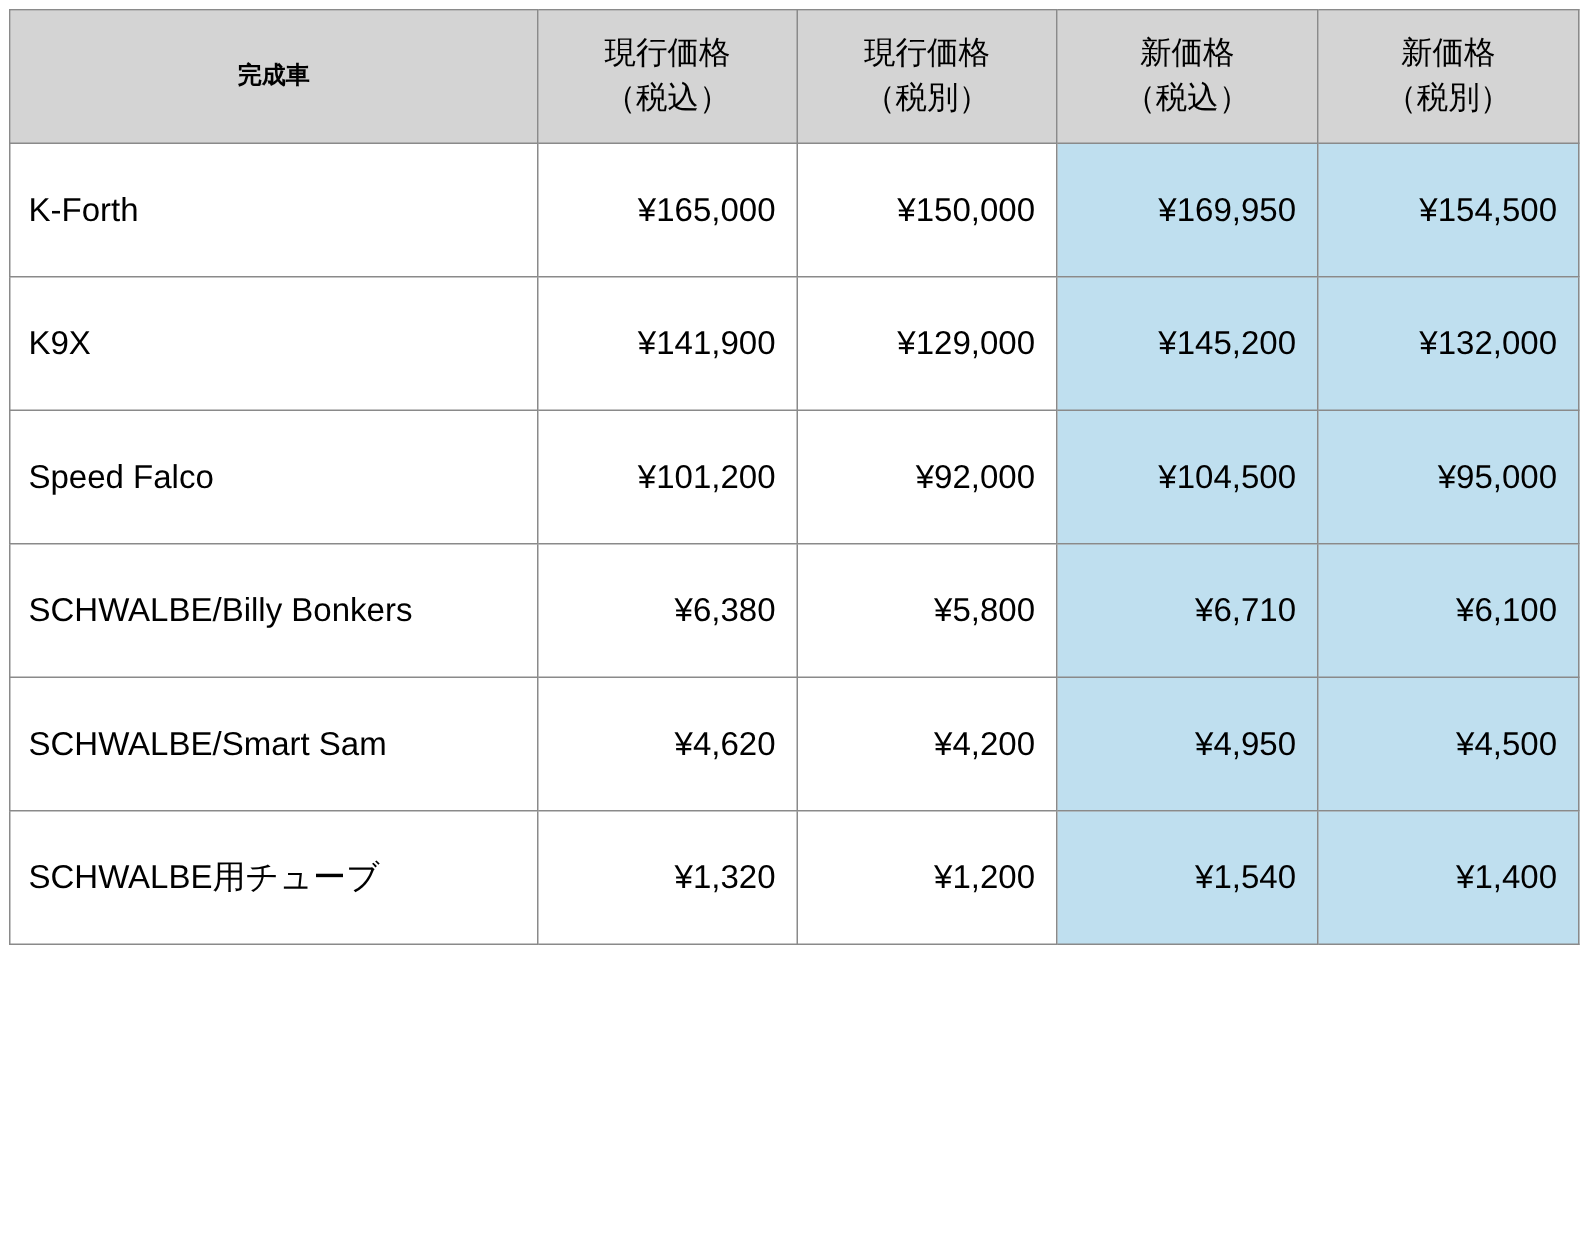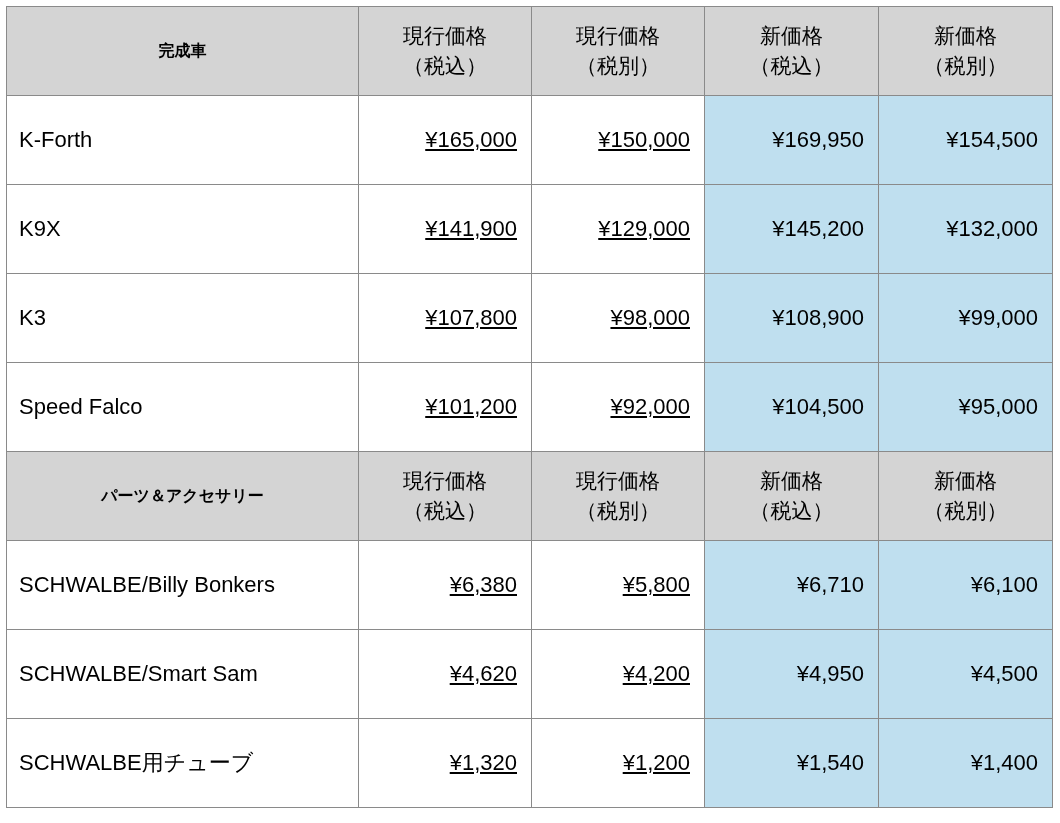--- a/index.html
+++ b/index.html
@@ -48,21 +48,20 @@
     font-size: 22px;
   }
   .cell-name {
     text-align: left;
     padding-left: 12px !important;
     font-size: 22px;
   }
   .cell-val {
     text-align: right;
     padding-right: 14px !important;
-    text-decoration: underline;
   }
   .cell-new {
     text-align: right;
     padding-right: 14px !important;
     background: #bfdfef;
     font-weight: normal;
   }
 </style>
 </head>
 <body>
@@ -105,53 +104,27 @@
       <td class="cell-new">¥154,500</td>
     </tr>
     <tr class="data-row">
       <td class="cell-name">K9X</td>
       <td class="cell-val">¥141,900</td>
       <td class="cell-val">¥129,000</td>
       <td class="cell-new">¥145,200</td>
       <td class="cell-new">¥132,000</td>
     </tr>
     <tr class="data-row">
-      <td class="cell-name">K3</td>
-      <td class="cell-val">¥107,800</td>
-      <td class="cell-val">¥98,000</td>
-      <td class="cell-new">¥108,900</td>
-      <td class="cell-new">¥99,000</td>
-    </tr>
-    <tr class="data-row">
       <td class="cell-name">Speed Falco</td>
       <td class="cell-val">¥101,200</td>
       <td class="cell-val">¥92,000</td>
       <td class="cell-new">¥104,500</td>
       <td class="cell-new">¥95,000</td>
     </tr>
 
-    <tr class="hdr-row">
-      <td class="hdr-name">パーツ＆アクセサリー</td>
-      <td>
-        <span class="hdr-sub">現行価格</span>
-        <span class="hdr-sub">（税込）</span>
-      </td>
-      <td>
-        <span class="hdr-sub">現行価格</span>
-        <span class="hdr-sub">（税別）</span>
-      </td>
-      <td>
-        <span class="hdr-sub">新価格</span>
-        <span class="hdr-sub">（税込）</span>
-      </td>
-      <td>
-        <span class="hdr-sub">新価格</span>
-        <span class="hdr-sub">（税別）</span>
-      </td>
-    </tr>
 
     <tr class="data-row">
       <td class="cell-name">SCHWALBE/Billy Bonkers</td>
       <td class="cell-val">¥6,380</td>
       <td class="cell-val">¥5,800</td>
       <td class="cell-new">¥6,710</td>
       <td class="cell-new">¥6,100</td>
     </tr>
     <tr class="data-row">
       <td class="cell-name">SCHWALBE/Smart Sam</td>

